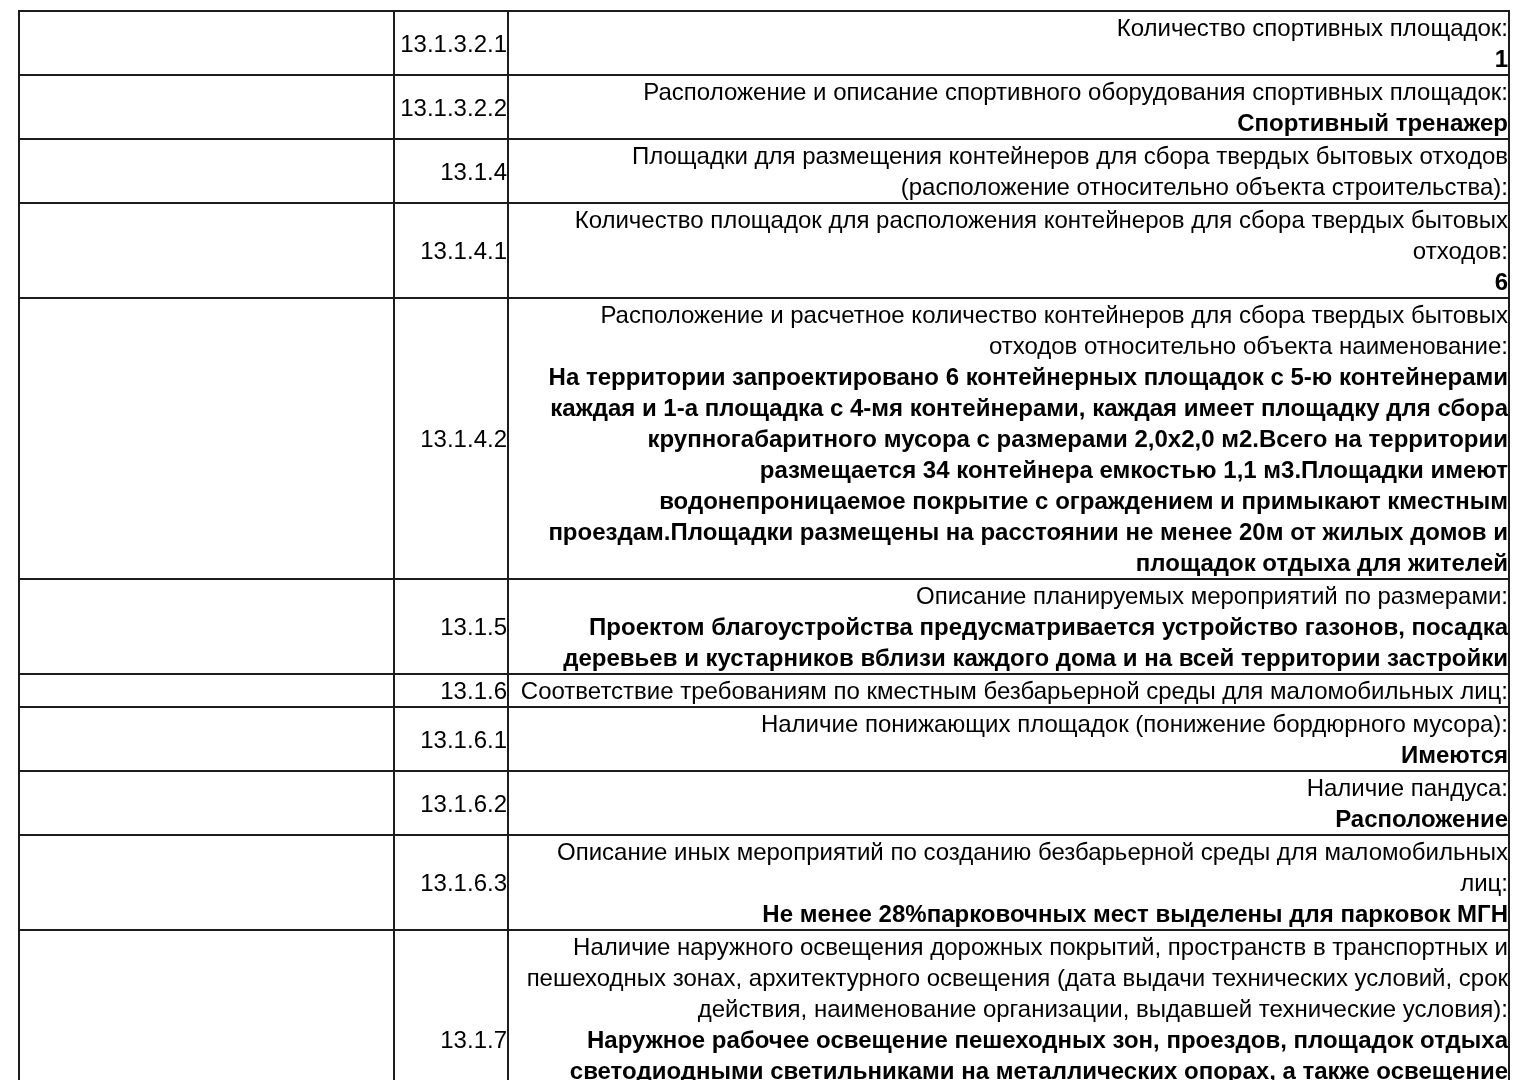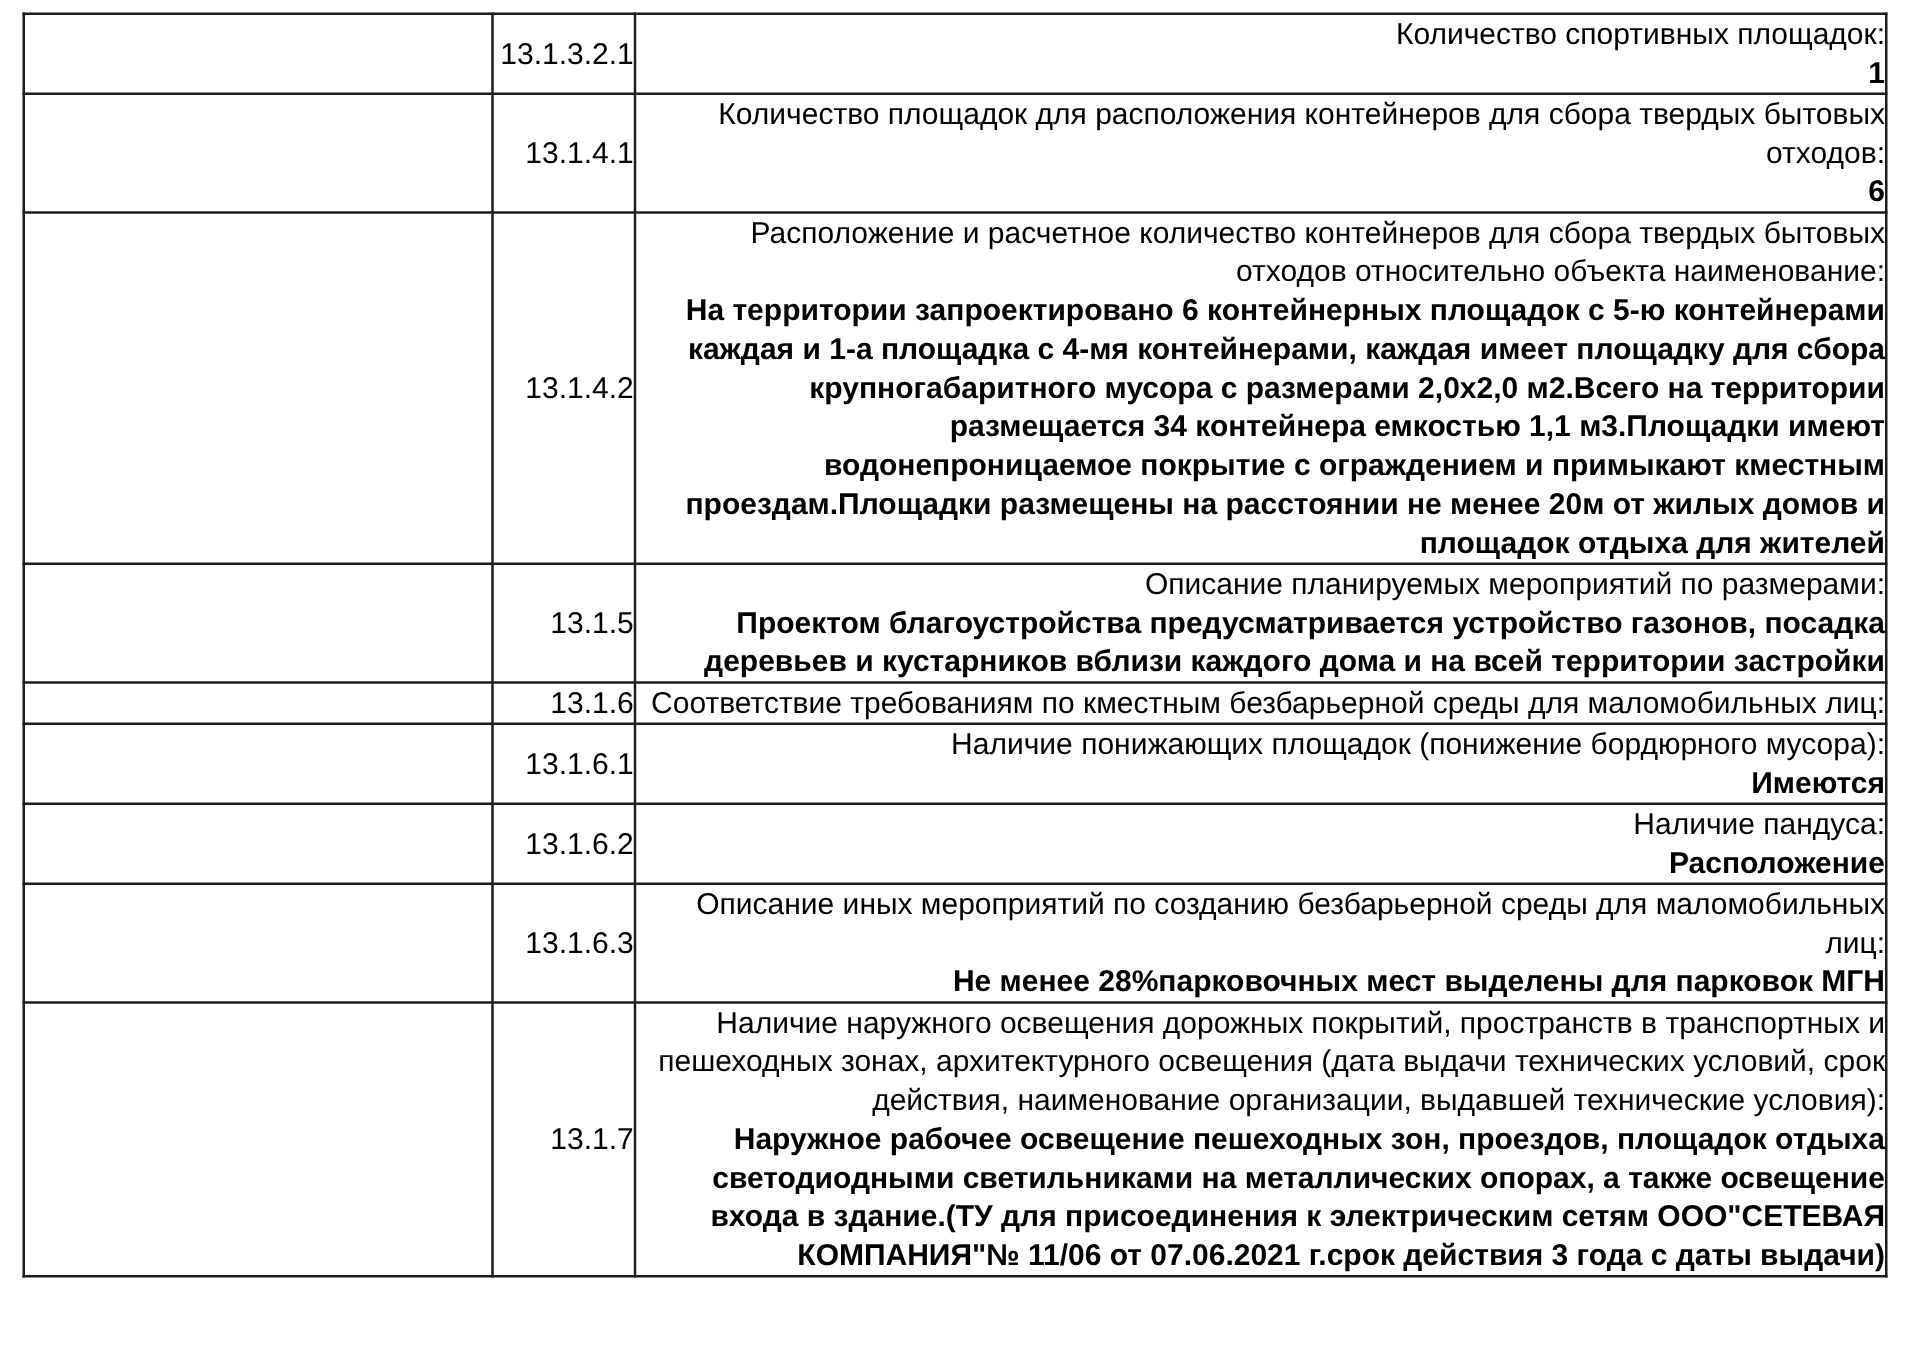--- a/index.html
+++ b/index.html
@@ -54,20 +54,40 @@
   <table class="doc-table">
     <tbody>
         <tr>
     <td class="c1"></td>
     <td class="c2">
       <span>13.1.3.2.1</span>
     </td>
     <td class="c3">
       <div class="q">Количество спортивных площадок:</div>
       <div class="a">1</div>
+    </td>
+  </tr>
+        <tr>
+    <td class="c1"></td>
+    <td class="c2">
+      <span>13.1.3.2.2</span>
+    </td>
+    <td class="c3">
+      <div class="q">Расположение и описание спортивного оборудования спортивных площадок:</div>
+      <div class="a">Спортивный тренажер</div>
+    </td>
+  </tr>
+        <tr>
+    <td class="c1"></td>
+    <td class="c2">
+      <span>13.1.4</span>
+    </td>
+    <td class="c3">
+      <div class="q">Площадки для размещения контейнеров для сбора твердых бытовых отходов (расположение относительно объекта строительства):</div>
+      <div class="a"></div>
     </td>
   </tr>
         <tr>
     <td class="c1"></td>
     <td class="c2">
       <span>13.1.4.1</span>
     </td>
     <td class="c3">
       <div class="q">Количество площадок для расположения контейнеров для сбора твердых бытовых отходов:</div>
       <div class="a">6</div>

